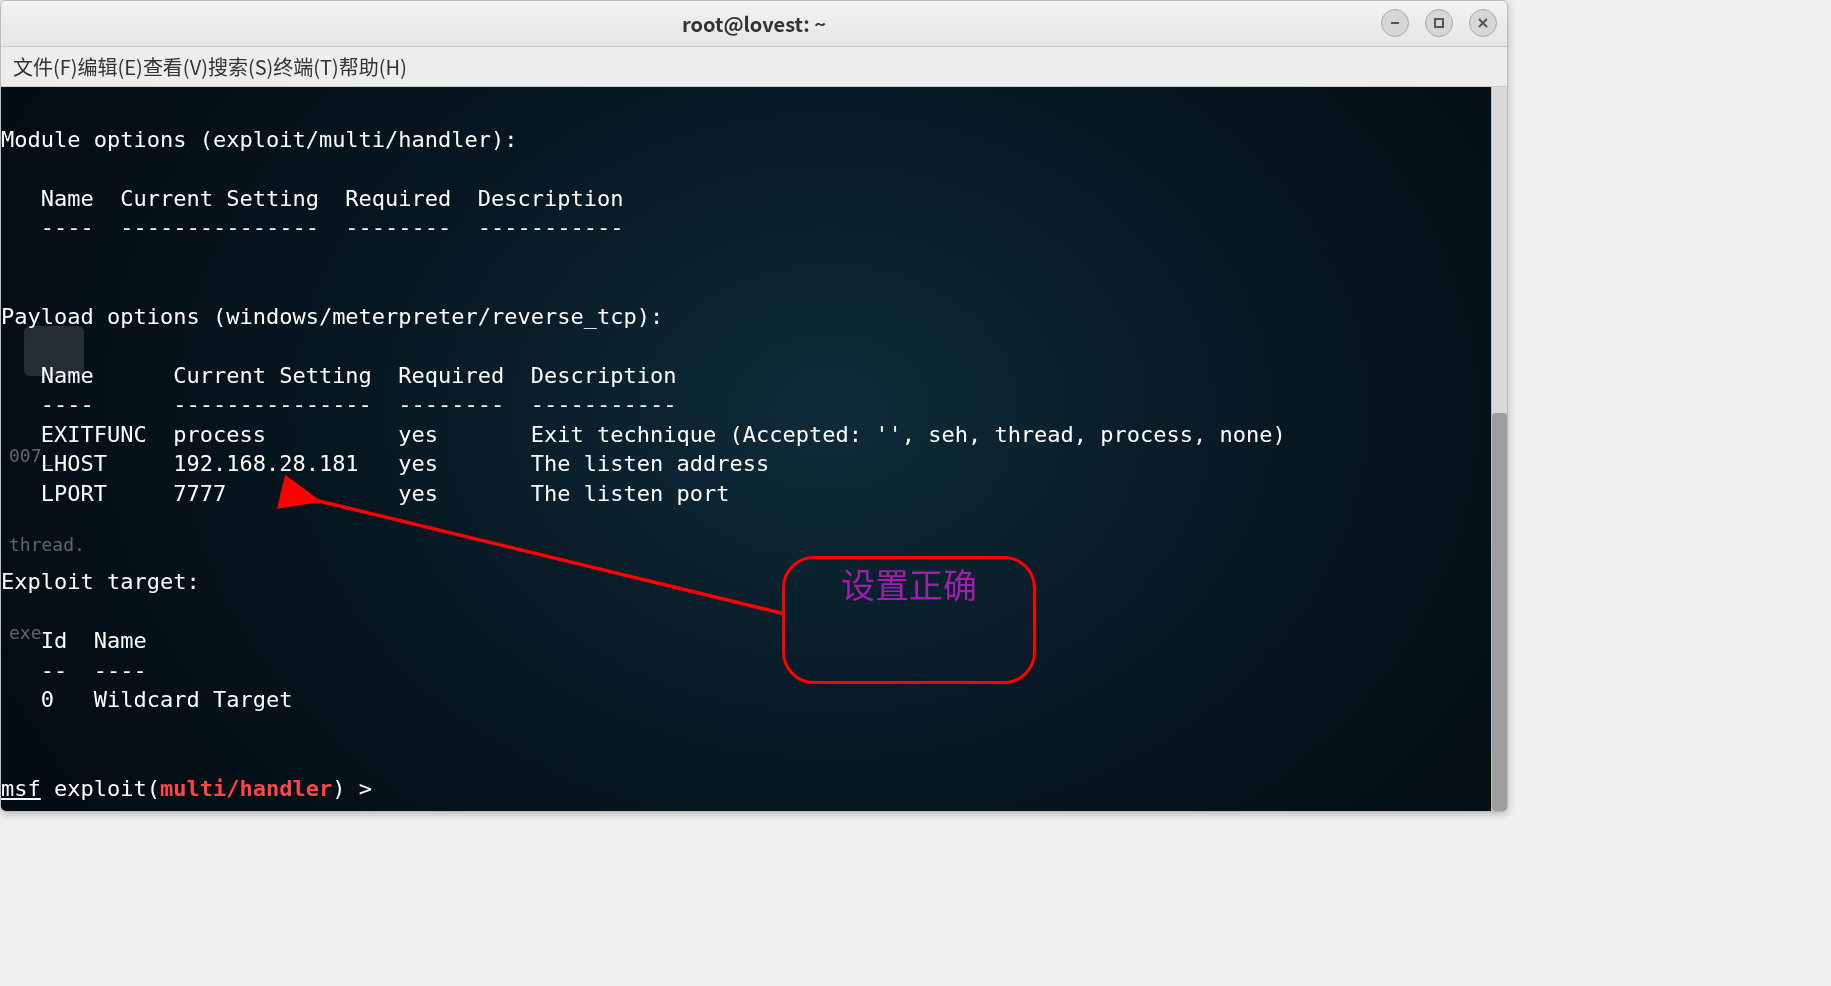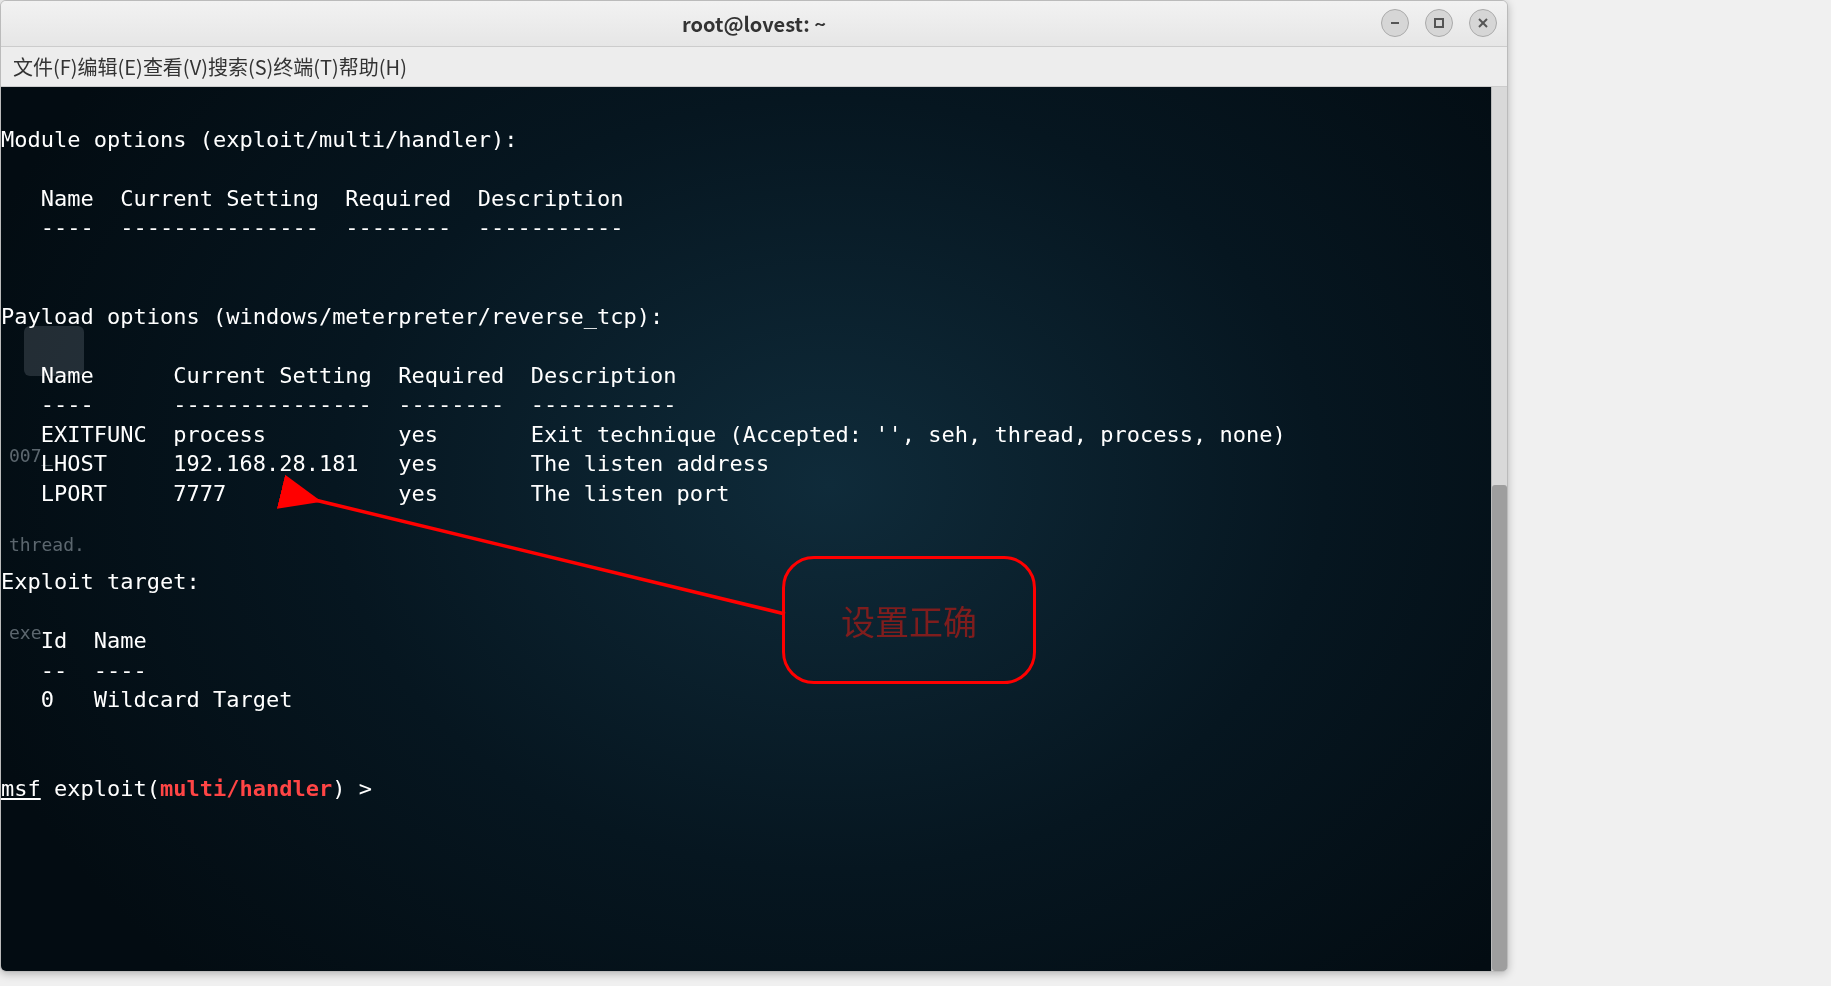--- a/index.html
+++ b/index.html
@@ -8,21 +8,21 @@
     background: #f0f0f0;
     width: 1831px;
     height: 986px;
     overflow: hidden;
     position: relative;
   }
   .window {
     position: absolute;
     left: 0; top: 0;
     width: 1508px;
-    height: 972px;
+    height: 812px;
     background: #ededed;
     border: 1px solid #bbb;
     border-radius: 6px;
     box-shadow: 0 2px 8px rgba(0,0,0,0.25);
     display: flex;
     flex-direction: column;
     overflow: hidden;
   }
   .titlebar {
     height: 46px;
@@ -120,24 +120,23 @@
   .prompt-msf { text-decoration: underline; }
   .prompt-red { color: #ff4545; font-weight: bold; }
   .annotation-callout {
     position: absolute;
     pointer-events: none;
   }
   .annotation-box {
     position: absolute;
     border: 3px solid #ff0000;
     border-radius: 32px;
-    color: #7f1d1d;
+    color: #a21caf;
     font-size: 34px;
     display: flex;
-    align-items: center;
     justify-content: center;
     background: transparent;
   }
 </style>
 </head>
 <body>
 
 <div class="window">
 
   <div class="titlebar">

